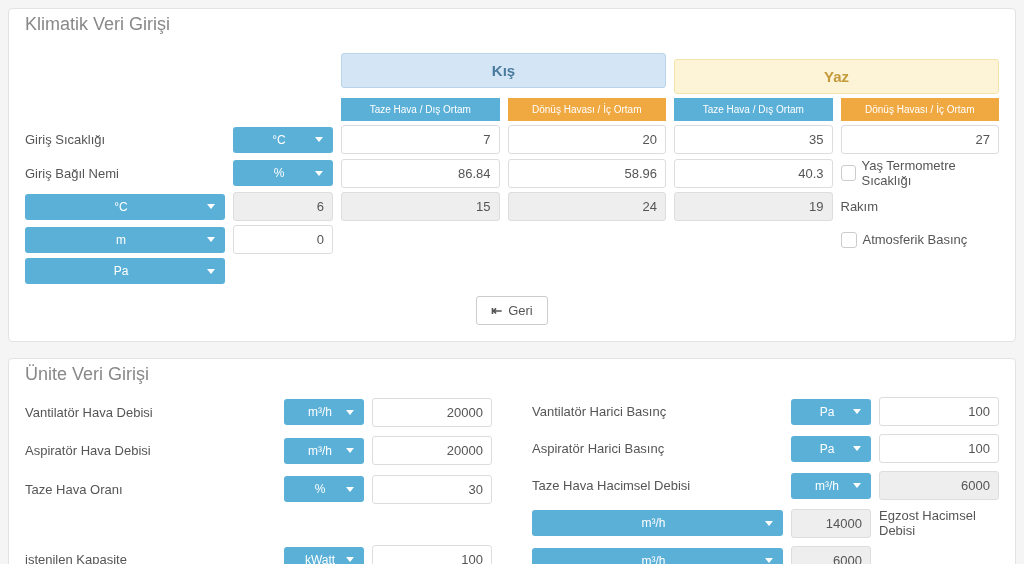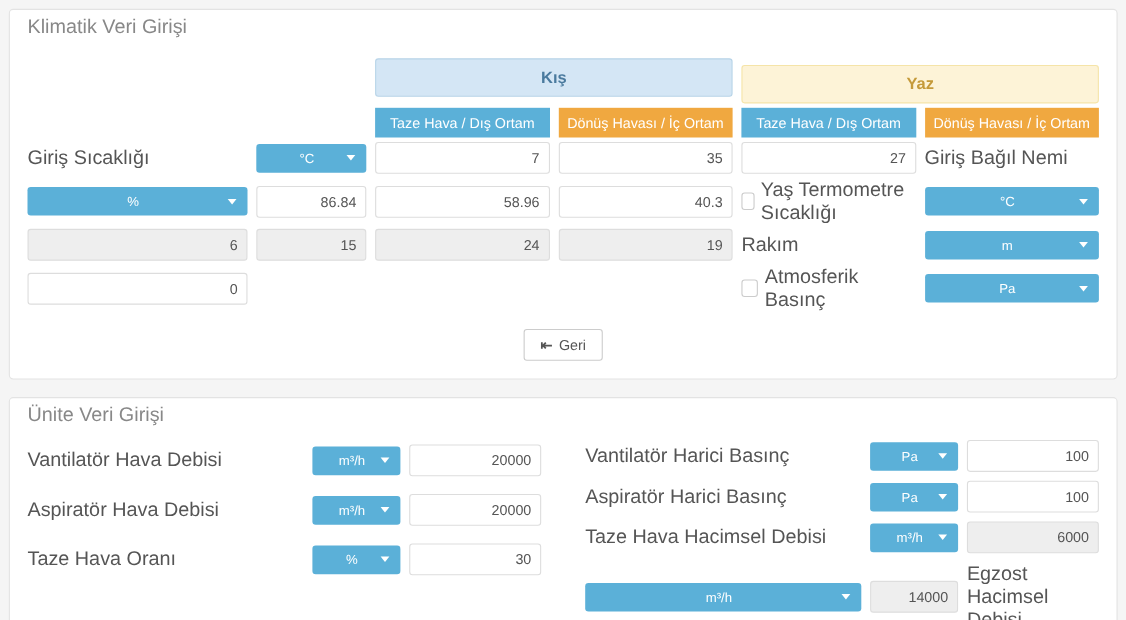--- a/index.html
+++ b/index.html
@@ -3,24 +3,24 @@
 <meta charset="utf-8">
 <style>
 * { box-sizing: border-box; margin: 0; padding: 0; }
 body { font-family: Arial, sans-serif; font-size: 13px; background: #f5f5f5; color: #333; padding: 8px; }
 .panel { background: #fff; border: 1px solid #e3e3e3; border-radius: 4px; padding: 5px 16px 16px 16px; margin-bottom: 16px; }
 .panel-title { font-size: 18px; color: #888; font-weight: normal; margin-bottom: 12px; }
 .section1-grid { display: grid; grid-template-columns: 200px 100px 1fr 1fr 1fr 1fr; gap: 4px 8px; align-items: center; }
 .season-header { text-align: center; padding: 8px; font-size: 15px; font-weight: bold; border: 1px solid; border-radius: 3px; }
 .season-winter { background: #d4e6f5; border-color: #b8d4e8; color: #4a7a9e; }
 .season-summer { background: #fdf3d7; border-color: #f5e4a8; color: #c59a3a; }
-.subheader { text-align: center; padding: 6px 4px; font-size: 13px; color: #fff; }
+.subheader { text-align: center; padding: 6px 4px; font-size: 10px; color: #fff; }
 .subheader-blue { background: #5bb0d8; }
 .subheader-orange { background: #f0a840; }
-.row-label { font-size: 18px; color: #555; display: flex; align-items: center; gap: 6px; }
+.row-label { font-size: 13px; color: #555; display: flex; align-items: center; gap: 6px; }
 .checkbox { width: 16px; height: 16px; border: 1px solid #ccc; border-radius: 3px; background: #fff; display: inline-block; }
 .unit-btn { background: #5bb0d8; color: #fff; padding: 6px 10px; border-radius: 3px; display: flex; align-items: center; justify-content: space-between; font-size: 12px; cursor: pointer; text-align: center; }
 .unit-btn .caret { width: 0; height: 0; border-left: 4px solid transparent; border-right: 4px solid transparent; border-top: 5px solid #fff; margin-left: auto; }
 .unit-btn .lbl { flex: 1; text-align: center; }
 .text-input { border: 1px solid #ddd; border-radius: 3px; padding: 6px 8px; text-align: right; font-size: 13px; width: 100%; background: #fff; color: #555; }
 .text-input.readonly { background: #eee; }
 .back-btn-wrap { grid-column: 1 / -1; text-align: center; margin-top: 8px; }
 .back-btn { display: inline-flex; align-items: center; gap: 6px; padding: 6px 14px; border: 1px solid #ccc; border-radius: 3px; background: #fff; color: #555; cursor: pointer; font-size: 13px; }
 
 .section2-wrap { display: flex; gap: 40px; }
@@ -44,20 +44,21 @@
     <div class="subheader subheader-orange">Dönüş Havası / İç Ortam</div>
     <div class="subheader subheader-blue">Taze Hava / Dış Ortam</div>
     <div class="subheader subheader-orange">Dönüş Havası / İç Ortam</div>
 
     <div class="row-label">Giriş Sıcaklığı</div>
     <div class="unit-btn">
         <span class="lbl">°C</span>
         <span class="caret"></span>
       </div>
     <input class="text-input" value="7" style="">
+    <input class="text-input" value="20" style="">
     <input class="text-input" value="35" style="">
     <input class="text-input" value="27" style="">
 
     <div class="row-label">Giriş Bağıl Nemi</div>
     <div class="unit-btn">
         <span class="lbl">%</span>
         <span class="caret"></span>
       </div>
     <input class="text-input" value="86.84" style="">
     <input class="text-input" value="58.96" style="">

